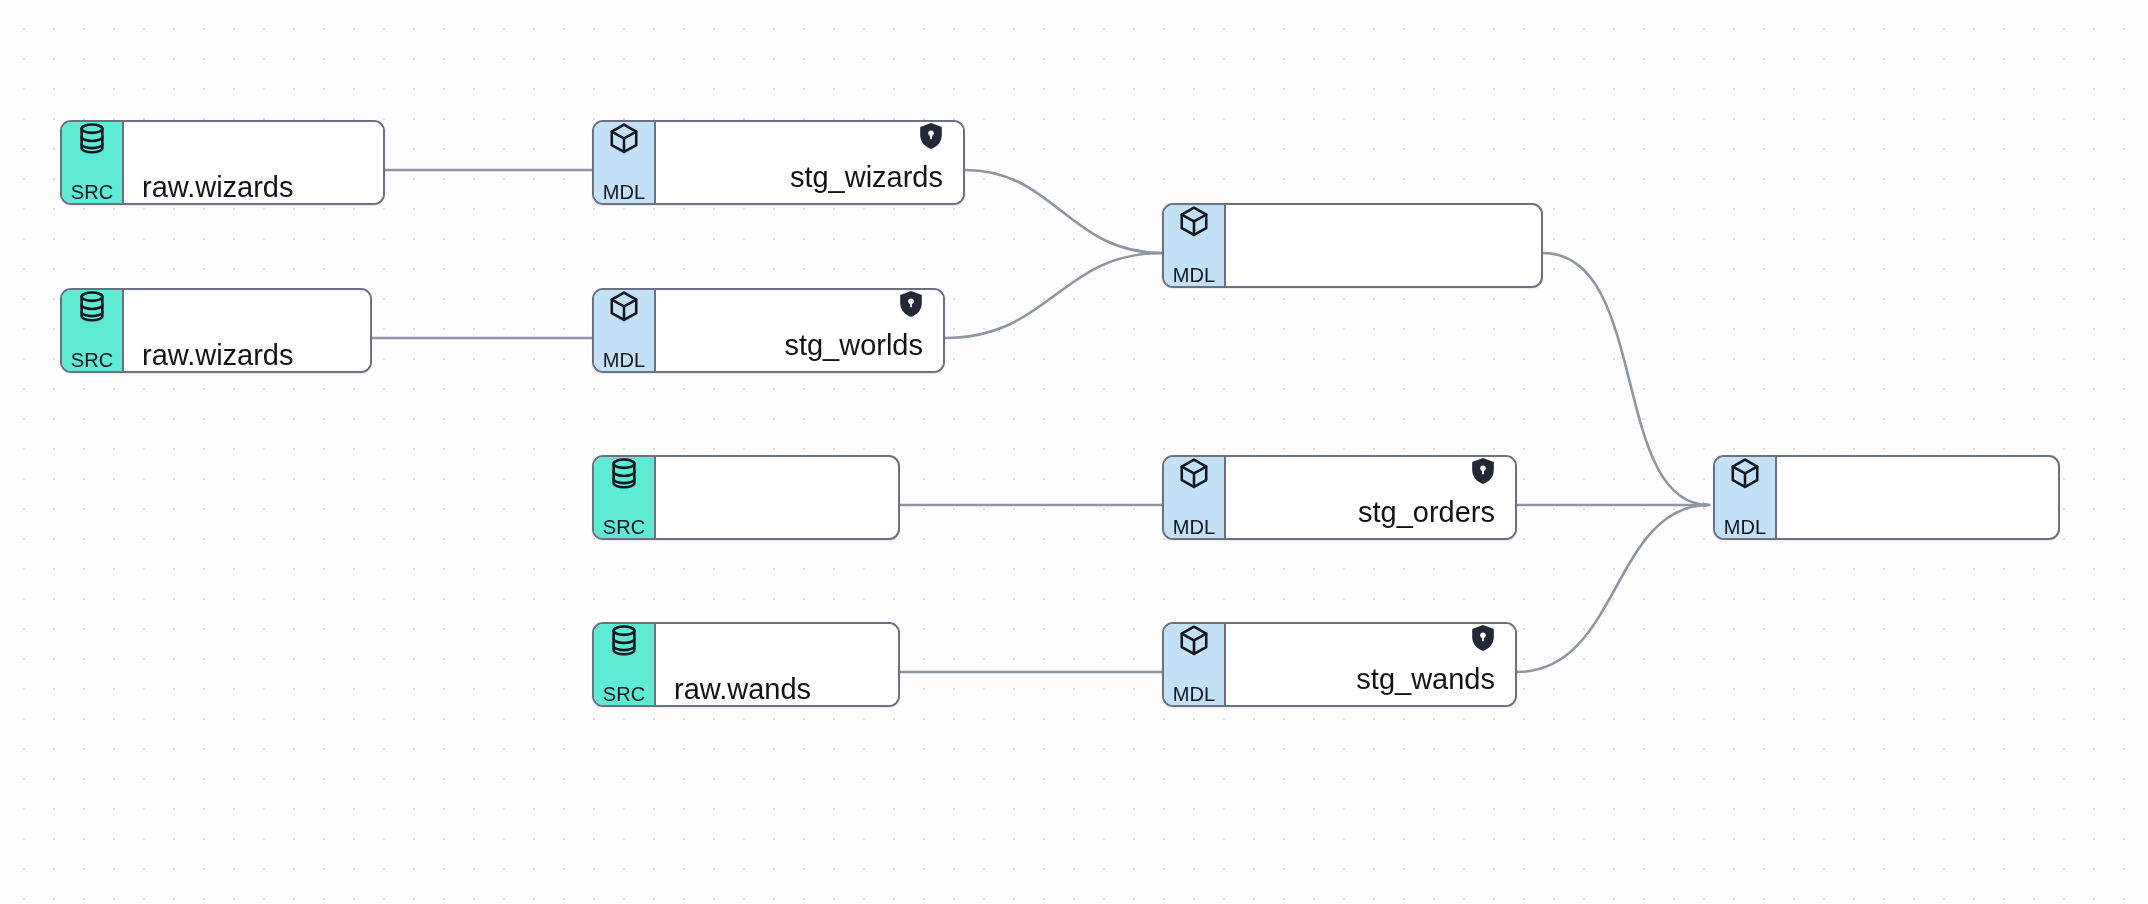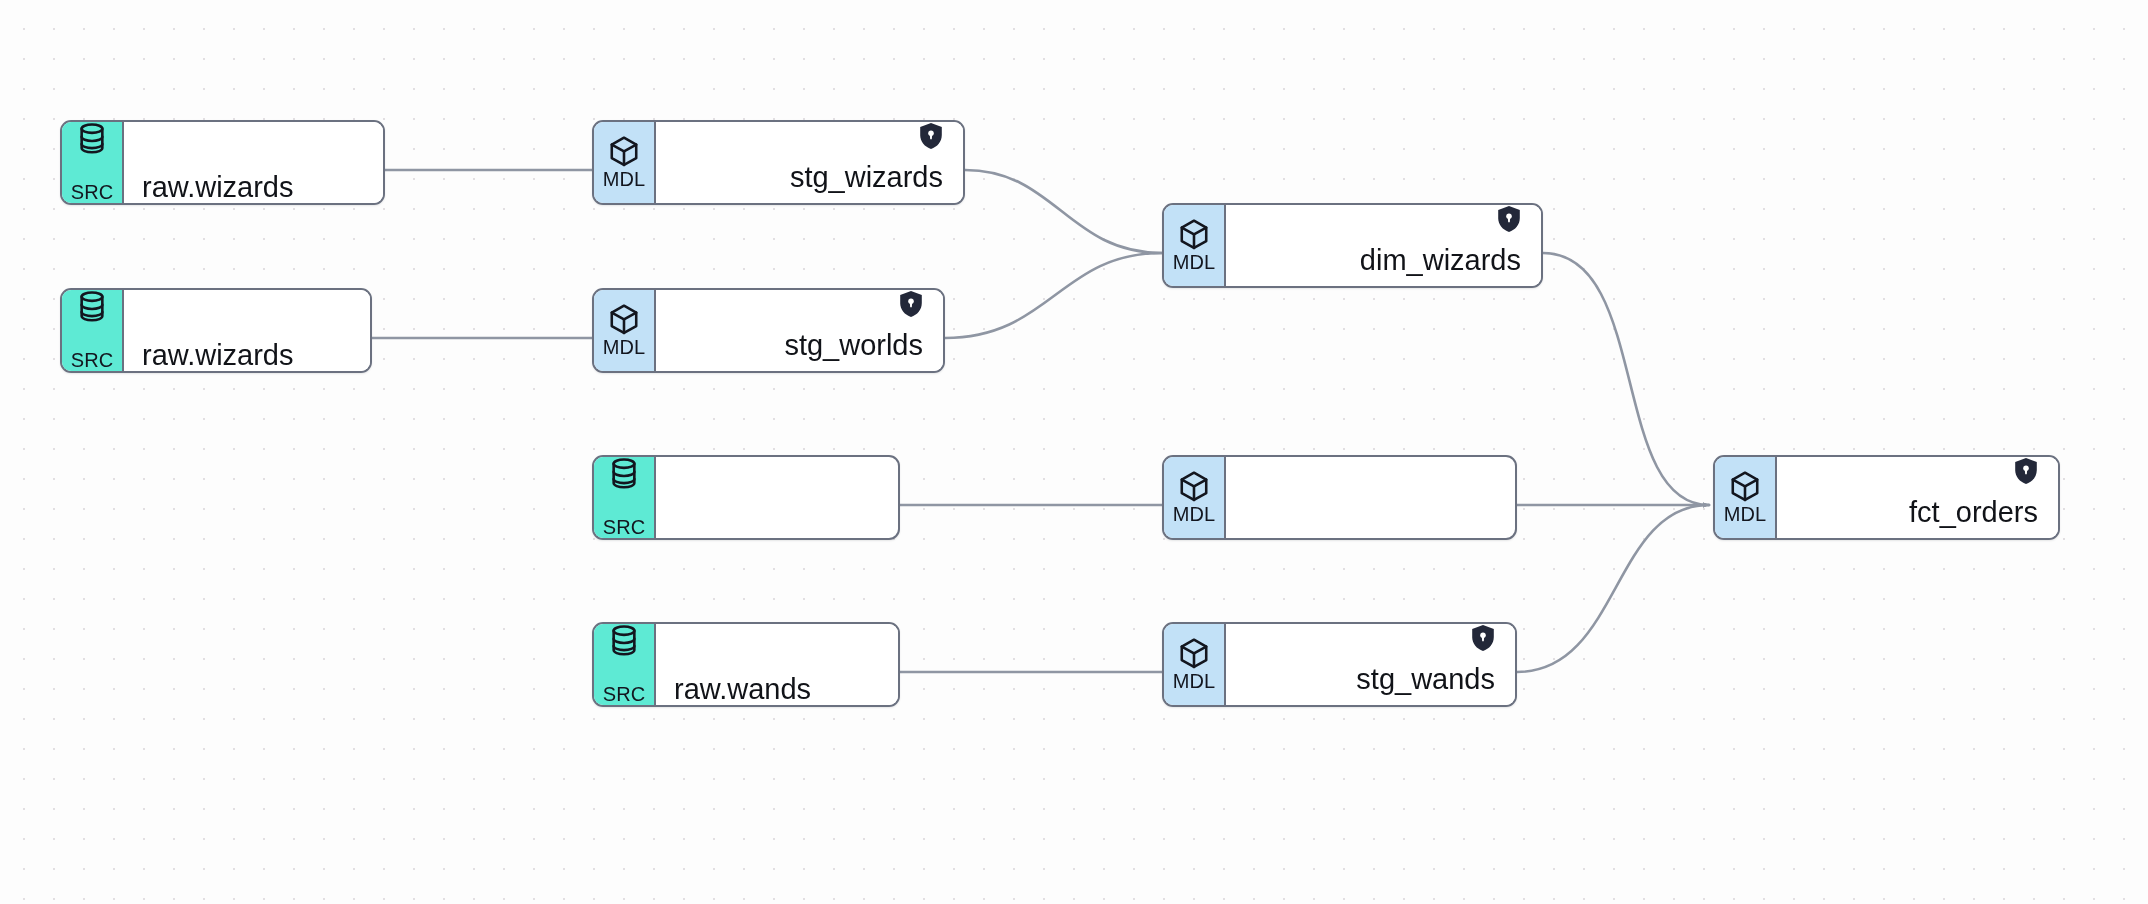--- a/index.html
+++ b/index.html
@@ -49,21 +49,21 @@
     width: 62px;
     display: flex;
     flex-direction: column;
     align-items: center;
     justify-content: center;
     gap: 1px;
     border-right: 2px solid #6b7180;
     box-sizing: border-box;
   }
   .badge-src { background: #5eead4; gap: 27px; }
-  .badge-mdl { background: #c2e1f7; }
+  .badge-mdl { background: #c2e1f7; justify-content: space-between; }
 
   .badge-icon {
     display: block;
     line-height: 0;
   }
   .badge-text {
     font-size: 20px;
     line-height: 21px;
     color: #13161f;
     letter-spacing: 0.1px;
@@ -211,20 +211,28 @@
       </div>
       <div class="node" style="left: 1162px; top: 455px; width: 355px; height: 85px;">
         <div class="node-badge badge-mdl">
           <span class="badge-icon"><svg width="32" height="33" viewBox="0 0 26 27" fill="none" stroke="#13161f" stroke-width="2.1" stroke-linecap="round" stroke-linejoin="round">
               <path d="M13 2.2 L 23 7.8 L 23 18.9 L 13 24.5 L 3 18.9 L 3 7.8 Z"></path>
               <path d="M3 7.8 L 13 13.4 L 23 7.8"></path>
               <path d="M13 13.4 L 13 24.5"></path>
             </svg></span>
           <span class="badge-text">MDL</span>
         </div>
+        <div class="node-body with-shield">
+          <span class="shield-icon"><svg width="24" height="28" viewBox="0 0 20 23">
+              <path d="M10 0.7 L 19 4.1 V 10.7 C 19 16.4 15.2 20.6 10 22.3 C 4.8 20.6 1 16.4 1 10.7 V 4.1 Z" fill="#232839"></path>
+              <circle cx="10" cy="9.2" r="2.3" fill="#ffffff"></circle>
+              <path d="M8.9 9.6 h2.2 l-0.45 4.6 h-1.3 z" fill="#ffffff"></path>
+            </svg></span>
+          <span class="node-label">stg_orders</span>
+        </div>
       </div>
       <div class="node" style="left: 1162px; top: 622px; width: 355px; height: 85px;">
         <div class="node-badge badge-mdl">
           <span class="badge-icon"><svg width="32" height="33" viewBox="0 0 26 27" fill="none" stroke="#13161f" stroke-width="2.1" stroke-linecap="round" stroke-linejoin="round">
               <path d="M13 2.2 L 23 7.8 L 23 18.9 L 13 24.5 L 3 18.9 L 3 7.8 Z"></path>
               <path d="M3 7.8 L 13 13.4 L 23 7.8"></path>
               <path d="M13 13.4 L 13 24.5"></path>
             </svg></span>
           <span class="badge-text">MDL</span>
         </div>
@@ -239,42 +247,26 @@
       </div>
       <div class="node" style="left: 1162px; top: 203px; width: 381px; height: 85px;">
         <div class="node-badge badge-mdl">
           <span class="badge-icon"><svg width="32" height="33" viewBox="0 0 26 27" fill="none" stroke="#13161f" stroke-width="2.1" stroke-linecap="round" stroke-linejoin="round">
               <path d="M13 2.2 L 23 7.8 L 23 18.9 L 13 24.5 L 3 18.9 L 3 7.8 Z"></path>
               <path d="M3 7.8 L 13 13.4 L 23 7.8"></path>
               <path d="M13 13.4 L 13 24.5"></path>
             </svg></span>
           <span class="badge-text">MDL</span>
         </div>
-        <div class="node-body with-shield">
-          <span class="shield-icon"><svg width="24" height="28" viewBox="0 0 20 23">
-              <path d="M10 0.7 L 19 4.1 V 10.7 C 19 16.4 15.2 20.6 10 22.3 C 4.8 20.6 1 16.4 1 10.7 V 4.1 Z" fill="#232839"></path>
-              <circle cx="10" cy="9.2" r="2.3" fill="#ffffff"></circle>
-              <path d="M8.9 9.6 h2.2 l-0.45 4.6 h-1.3 z" fill="#ffffff"></path>
-            </svg></span>
-          <span class="node-label">dim_wizards</span>
-        </div>
       </div>
       <div class="node" style="left: 1713px; top: 455px; width: 347px; height: 85px;">
         <div class="node-badge badge-mdl">
           <span class="badge-icon"><svg width="32" height="33" viewBox="0 0 26 27" fill="none" stroke="#13161f" stroke-width="2.1" stroke-linecap="round" stroke-linejoin="round">
               <path d="M13 2.2 L 23 7.8 L 23 18.9 L 13 24.5 L 3 18.9 L 3 7.8 Z"></path>
               <path d="M3 7.8 L 13 13.4 L 23 7.8"></path>
               <path d="M13 13.4 L 13 24.5"></path>
             </svg></span>
           <span class="badge-text">MDL</span>
         </div>
-        <div class="node-body with-shield">
-          <span class="shield-icon"><svg width="24" height="28" viewBox="0 0 20 23">
-              <path d="M10 0.7 L 19 4.1 V 10.7 C 19 16.4 15.2 20.6 10 22.3 C 4.8 20.6 1 16.4 1 10.7 V 4.1 Z" fill="#232839"></path>
-              <circle cx="10" cy="9.2" r="2.3" fill="#ffffff"></circle>
-              <path d="M8.9 9.6 h2.2 l-0.45 4.6 h-1.3 z" fill="#ffffff"></path>
-            </svg></span>
-          <span class="node-label">fct_orders</span>
-        </div>
       </div>
     </div>
 
 </div>
 
 </body></html>

